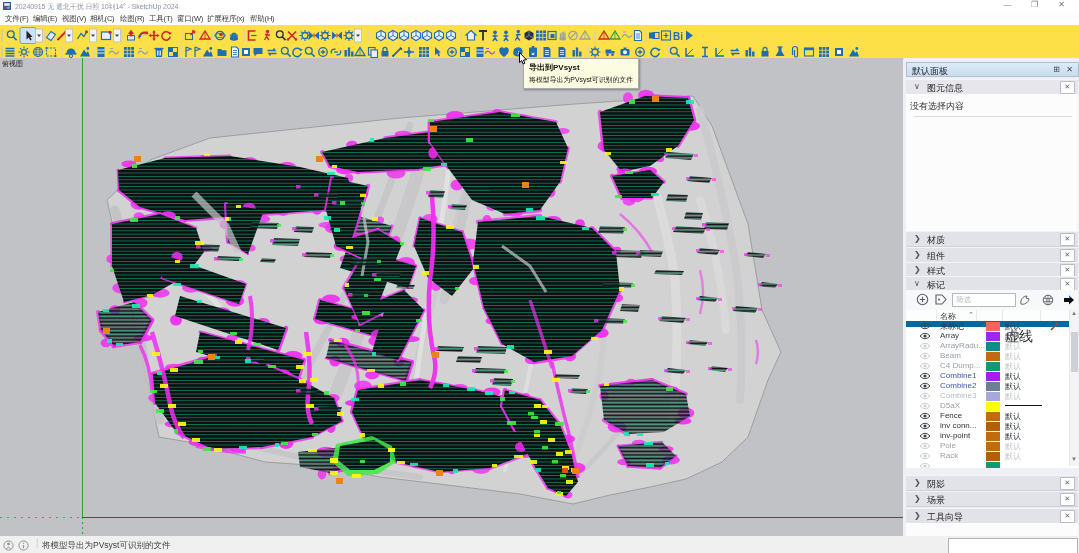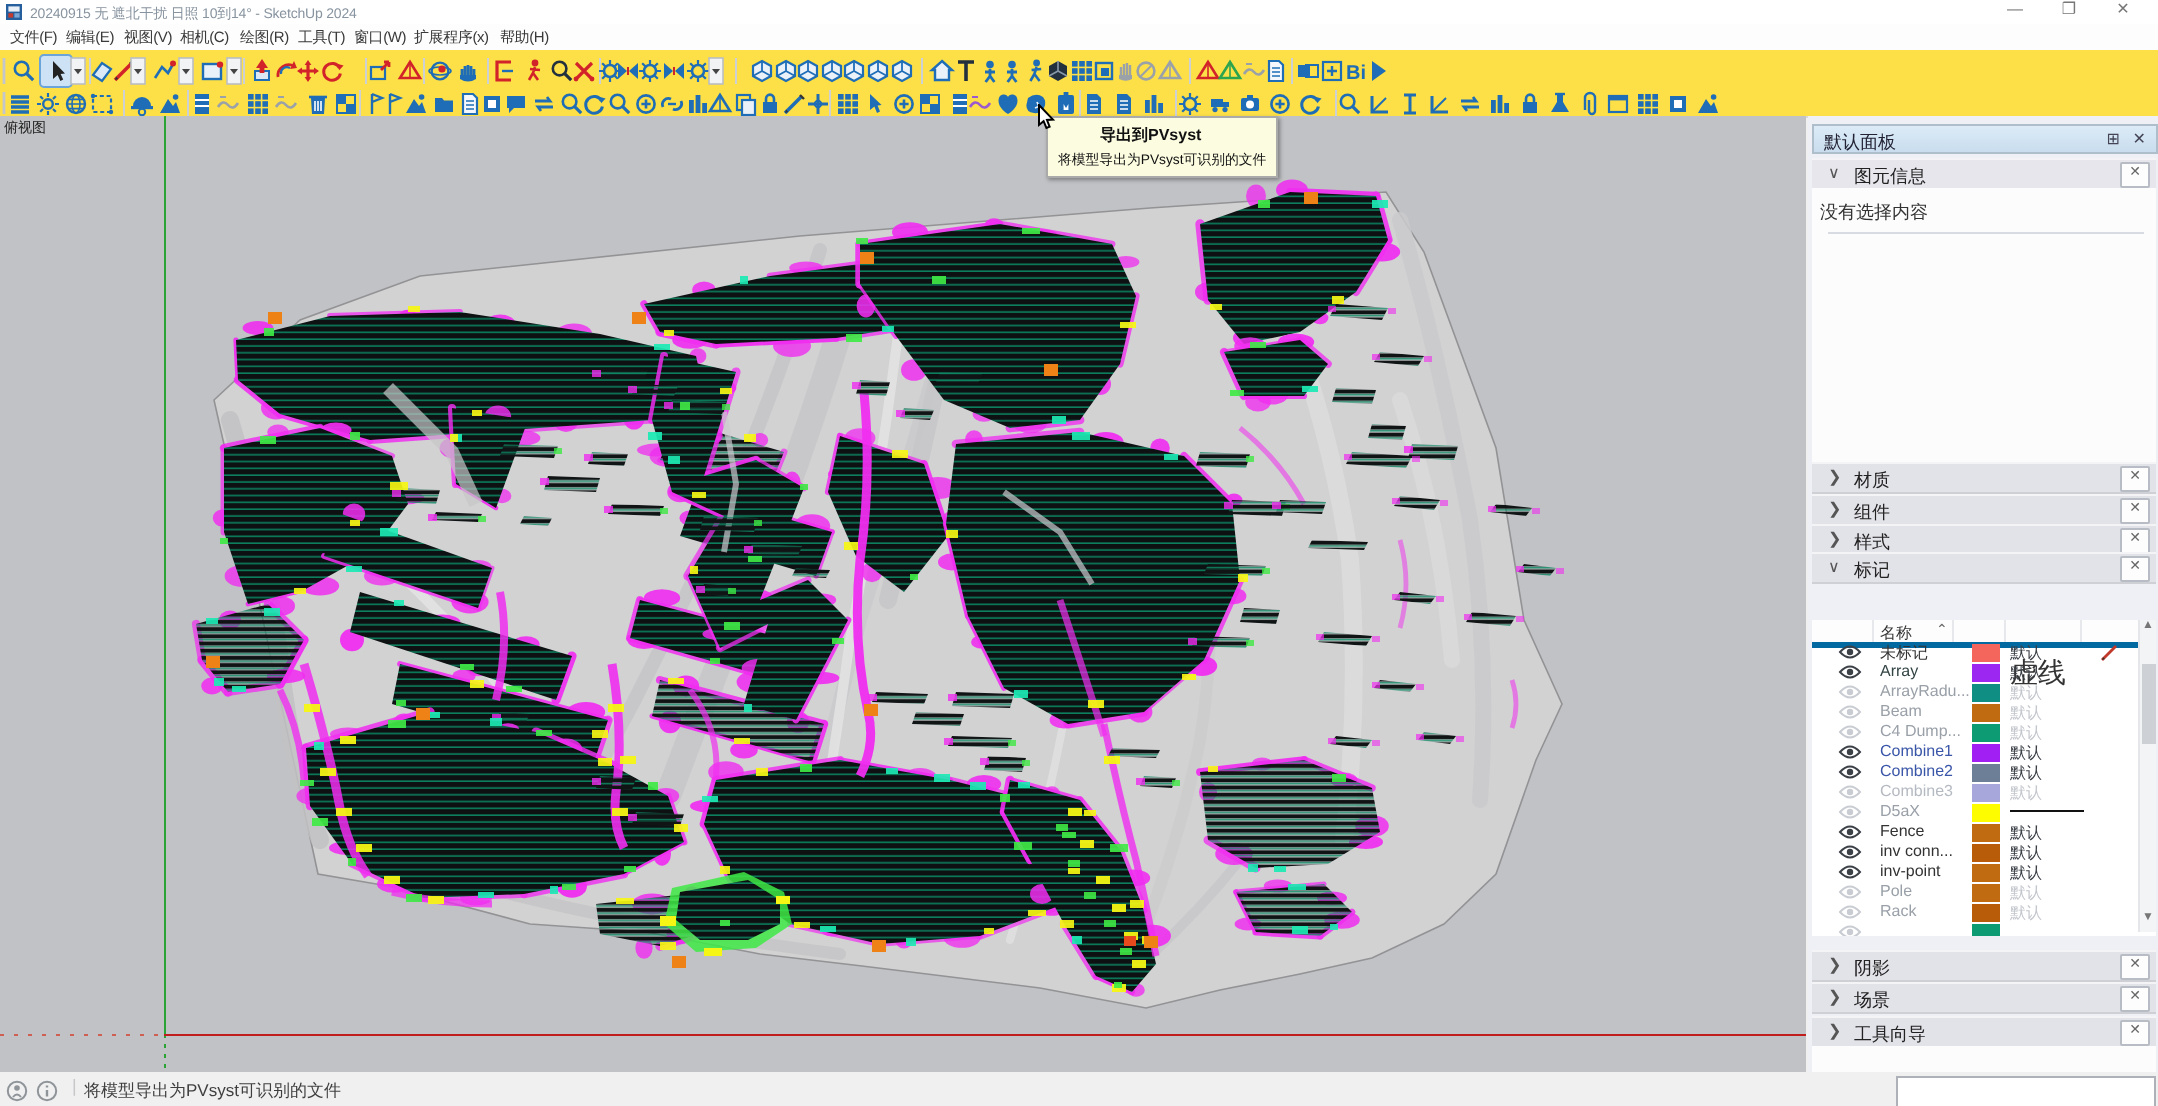--- a/index.html
+++ b/index.html
@@ -14,21 +14,21 @@
   
   #menubar{left:0;top:12px;width:1079px;height:13px;background:#fdfdfd;font-size:7.5px;color:#3a3a3a;letter-spacing:-0.2px;}
   #menubar span{position:absolute;top:2px;}
   
   #tb{left:0;top:25px;width:1079px;height:33px;background:#fde047;border-bottom:1px solid #d8d8da;}
   
   #vp{left:0;top:58px;width:903px;height:478px;background:#c1c2c5;overflow:hidden;}
   
   #tip{left:523px;top:58px;width:114px;height:29px;background:#fcfce1;border:1px solid #aaa;
        box-shadow:1px 1px 2px rgba(0,0,0,.35);z-index:30;}
-  #tip .l1{position:absolute;left:5px;top:3px;font-size:8px;font-weight:bold;color:#111;margin-left:21px;}
+  #tip .l1{position:absolute;left:5px;top:3px;font-size:8px;font-weight:bold;color:#111;}
   #tip .l2{position:absolute;left:5px;top:16px;font-size:6.9px;color:#111;white-space:nowrap;}
   
   #panel{left:904px;top:58px;width:175px;height:480px;background:#eef0f5;}
   .phead{position:absolute;left:2px;width:171px;height:13px;
      background:linear-gradient(#dcebf7,#c9ddee);border:1px solid #aebecb;
      font-size:9px;color:#223;text-decoration:underline;}
   .sbar{position:absolute;left:2px;width:172px;height:14px;background:#e2e2e9;
      border-top:1px solid #f4f4f7;border-bottom:1px solid #cfcfd6;
      font-size:9px;color:#222;}
   .sbar .chev{position:absolute;left:8px;top:2px;font-size:8px;color:#555;}
@@ -1216,23 +1216,46 @@
       <span class="chev">❯</span>
       <span class="lbl">样式</span>
       <span class="xbtn">✕</span>
     </div>
     <div class="sbar" style="top:218px">
       <span class="chev">∨</span>
       <span class="lbl">标记</span>
       <span class="xbtn">✕</span>
     </div>
 
+    <div class="abs" id="tagbar" style="left:2px;top:232px;width:172px;height:20px;background:#f7f8fa">
+      <svg style="position:absolute;left:10px;top:3px" width="13" height="13" viewBox="0 0 13 13">
+        <circle cx="6.5" cy="6.5" r="5.2" fill="none" stroke="#5a5f66" stroke-width="1.1"></circle>
+        <path d="M6.5,3.8V9.2 M3.8,6.5H9.2" stroke="#5a5f66" stroke-width="1.1"></path>
+      </svg>
+      <svg style="position:absolute;left:28px;top:3px" width="14" height="13" viewBox="0 0 14 13">
+        <path d="M2,2 L8,2 L12,6.5 L8,11 L2,11 Z" fill="none" stroke="#5a5f66" stroke-width="1.1"></path>
+        <circle cx="5" cy="6.5" r="1" fill="#5a5f66"></circle>
+      </svg>
+      <div style="position:absolute;left:46px;top:3px;width:62px;height:12px;background:#fff;border:1px solid #b6bac0"></div>
+      <span style="position:absolute;left:50px;top:5px;font-size:7.5px;color:#b5b8bd">筛选</span>
+      <svg style="position:absolute;left:113px;top:4px" width="12" height="12" viewBox="0 0 12 12">
+        <path d="M2,10 C1,6 4,2 8,2 L7,4 L10,5 C9,9 5,11 2,10 Z" fill="none" stroke="#5a5f66" stroke-width="1"></path>
+      </svg>
+      <svg style="position:absolute;left:136px;top:4px" width="12" height="12" viewBox="0 0 12 12">
+        <circle cx="6" cy="6" r="4.8" fill="none" stroke="#5a5f66" stroke-width="1"></circle>
+        <path d="M2,4.5 H10 M2,7.5 H10 M6,1.2 V10.8 M3.2,2 C5,5 5,8 3.5,10 M8.8,2 C7,5 7,8 8.5,10" stroke="#5a5f66" stroke-width="0.7" fill="none"></path>
+      </svg>
+      <svg style="position:absolute;left:157px;top:4px" width="12" height="12" viewBox="0 0 12 12">
+        <path d="M1,4 L6,4 L6,1.5 L11,6 L6,10.5 L6,8 L1,8 Z" fill="#0a0c10"></path>
+        <path d="M1,4 L6,4 L6,1.5 L8.5,4" fill="#1a6fd4"></path>
+      </svg>
+    </div>
 
     <div class="abs" id="taglist" style="left:2px;top:252px;width:172px;height:158px;background:#ffffff;overflow:hidden">
-      <div style="position:absolute;left:0;top:0;width:172px;height:11px;background:#fdfdfe;border-bottom:3px solid #0369a1">
+      <div style="position:absolute;left:0;top:0;width:172px;height:11px;background:#fdfdfe;border-bottom:6px solid #0369a1">
         <span style="position:absolute;left:34px;top:1px;font-size:8px;color:#333">名称</span>
         <span style="position:absolute;left:62px;top:1px;font-size:7px;color:#666">⌃</span>
         <span style="position:absolute;left:99px;top:18px;font-size:14px;color:#333">虚线</span>
         <div style="position:absolute;left:30px;top:0;width:1px;height:11px;background:#e6e8ec"></div>
         <div style="position:absolute;left:70px;top:0;width:1px;height:11px;background:#e6e8ec"></div>
         <div style="position:absolute;left:96px;top:0;width:1px;height:11px;background:#e6e8ec"></div>
         <div style="position:absolute;left:134px;top:0;width:1px;height:11px;background:#e6e8ec"></div>
       </div>
       <div style="position:absolute;left:0;top:11.0px;width:172px;height:10.35px">
       <svg style="position:absolute;left:13px;top:1px" width="12" height="8" viewBox="0 0 12 8">

